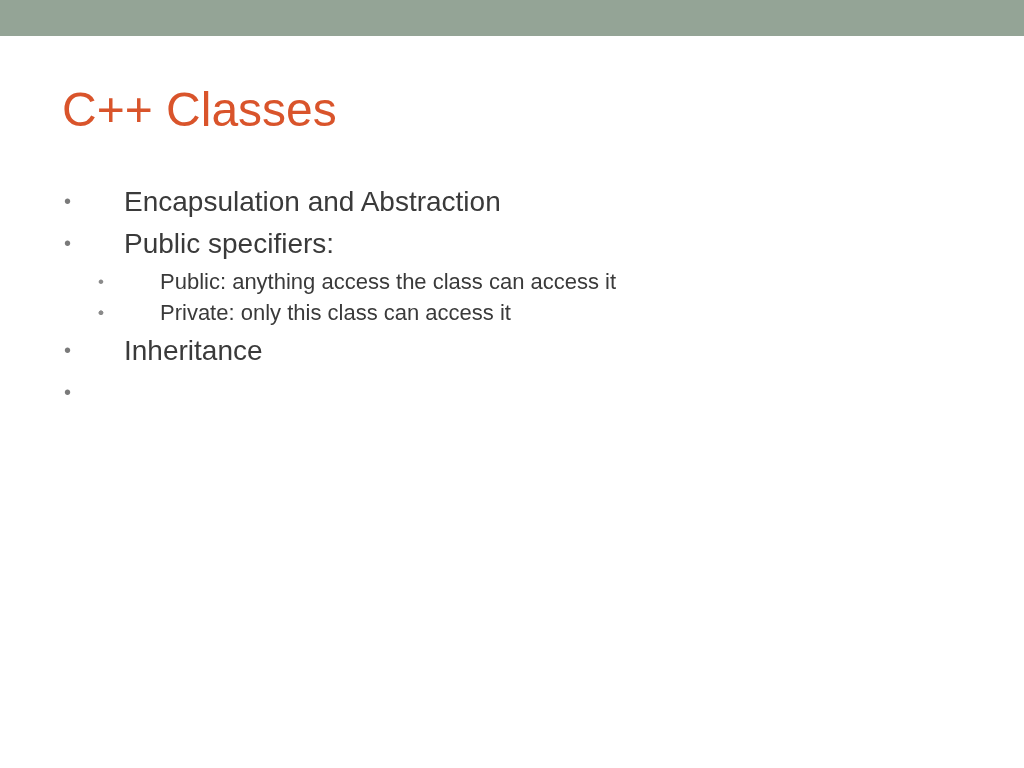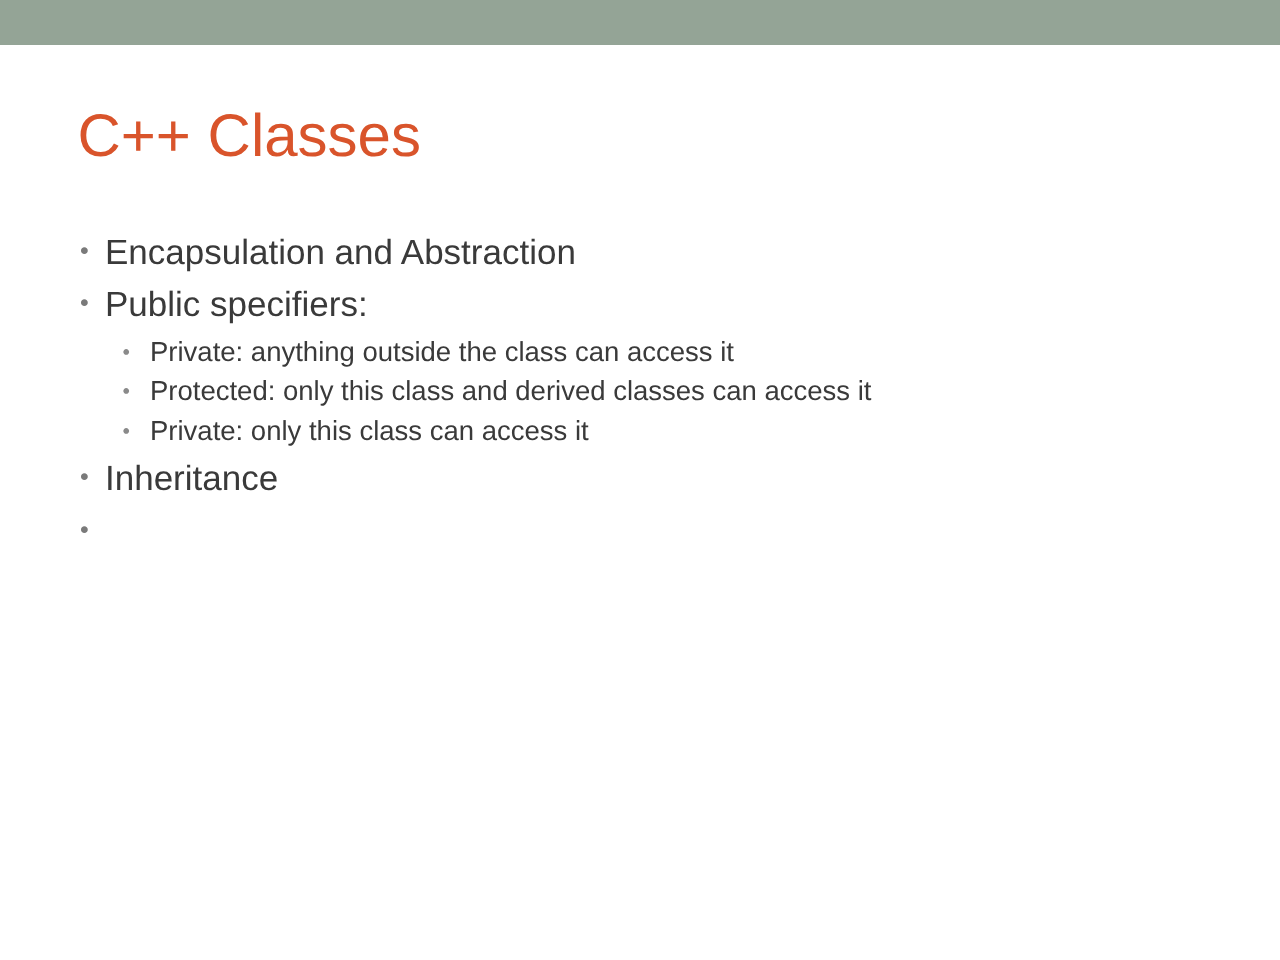--- a/index.html
+++ b/index.html
@@ -87,20 +87,21 @@
     font-size: 17px;
     color: #8a8a8a;
     line-height: 1.9;
   }
   .sublist-wrap {
     margin-top: 2px;
     margin-bottom: 2px;
   }
   .txt {
     display: inline;
+    margin-left: 40px;
   }
 </style>
 </head>
 <body>
 
 <div class="slide">
 
   <div class="top-band"></div>
 
   <div class="title">C++ Classes</div>
@@ -115,25 +116,24 @@
 
       <li class="l1">
         <span class="bullet">•</span>
         <span class="txt">Public specifiers:</span>
       </li>
 
       <div class="sublist-wrap">
         <ul class="level2">
           <li class="l2">
             <span class="bullet">•</span>
-            <span class="txt">Private: anything outside the class can access it</span>
+            <span class="txt">Public: anything access the class can access it</span>
           </li>
           <li class="l2">
             <span class="bullet">•</span>
-            <span class="txt">Protected: only this class and derived classes can access it</span>
           </li>
           <li class="l2">
             <span class="bullet">•</span>
             <span class="txt">Private: only this class can access it</span>
           </li>
         </ul>
       </div>
 
       <li class="l1">
         <span class="bullet">•</span>

